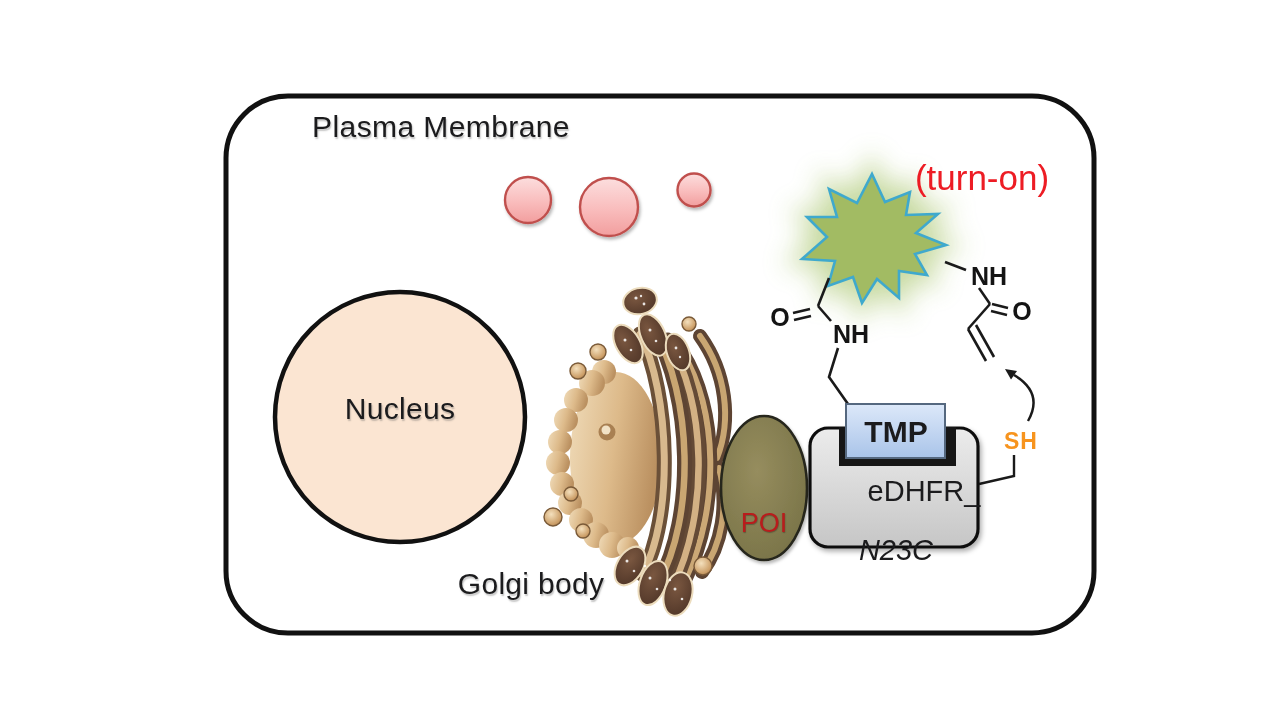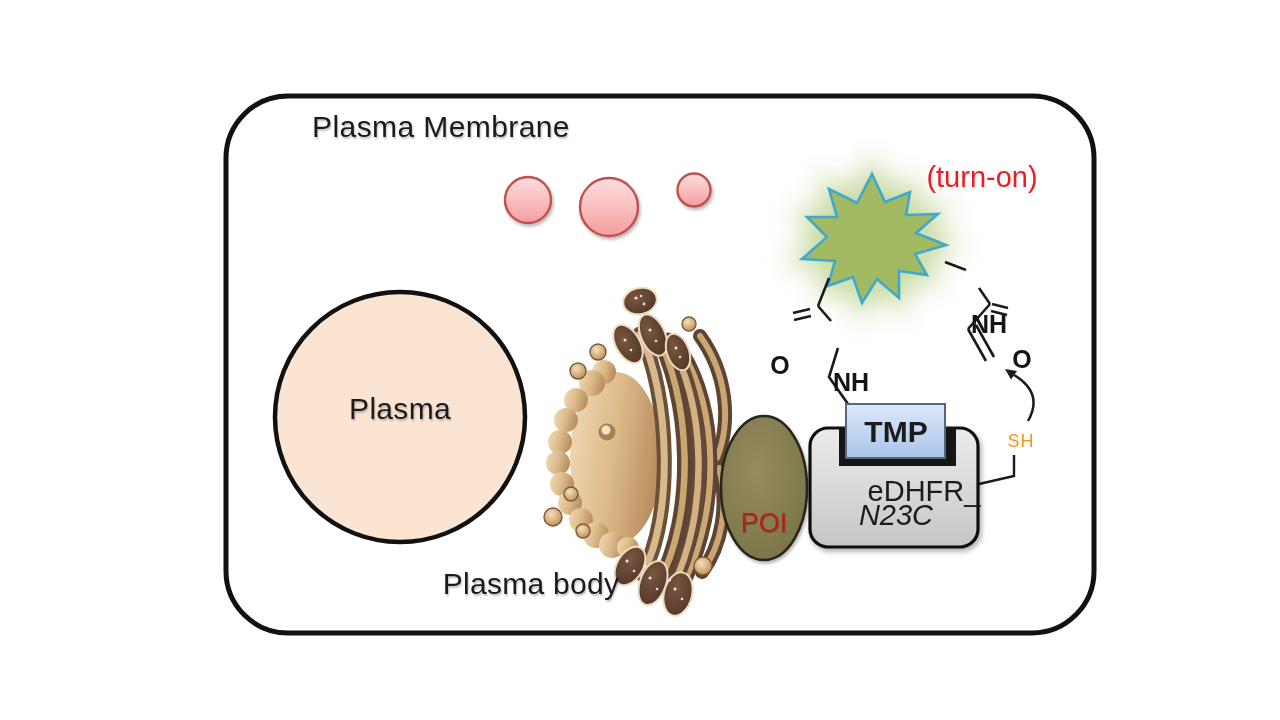--- a/index.html
+++ b/index.html
@@ -11,23 +11,23 @@
   .lbl{
     position:absolute;transform:translate(-50%,-50%);
     white-space:nowrap;color:#1b1b1d;line-height:1;
     text-shadow:1px 1.5px 1.5px rgba(90,90,90,0.35);
   }
   .lbl-title{font-size:30px;letter-spacing:0.4px;}
   .lbl-organelle{font-size:30px;letter-spacing:0.3px;}
   .lbl-box{font-size:29px;text-shadow:none;}
   .lbl-tmp{font-size:30px;text-shadow:none;font-weight:bold;}
   .lbl-italic{font-style:italic;}
-  .lbl-chem{font-size:25px;font-weight:700;text-shadow:none;color:#141414;margin-top:48px;}
-  .lbl-turnon{font-size:29px;color:#ED1C24;text-shadow:none;}
-  .lbl-sh{font-size:18px;font-weight:400;color:#F7941E;letter-spacing:1px;text-shadow:none;}
+  .lbl-chem{font-size:25px;font-weight:700;text-shadow:none;color:#141414;}
+  .lbl-turnon{font-size:35px;color:#ED1C24;text-shadow:none;}
+  .lbl-sh{font-size:23px;font-weight:700;color:#F7941E;letter-spacing:1px;text-shadow:none;}
   .lbl-poi{font-size:27px;color:#b91c1c;text-shadow:0.5px 1px 1px rgba(60,60,40,0.5);margin-top:34px;}
 </style>
 </head>
 <body>
 
 <div id="stage">
 
 <svg width="1280" height="720" viewBox="0 0 1280 720">
   <defs>
     <linearGradient id="pinkGrad" x1="0" y1="0" x2="0" y2="1">
@@ -193,26 +193,26 @@
   <ellipse cx="764" cy="488" rx="43" ry="72" fill="url(#poiGrad)" stroke="#26261c" stroke-width="2.6" filter="url(#tinyShadow)"></ellipse>
 
   <g filter="url(#softShadow)">
     <rect x="810" y="428" width="168" height="119" rx="18" ry="18" fill="url(#edhfrGrad)" stroke="#111111" stroke-width="3.2"></rect>
     <rect x="839" y="427" width="117" height="39" fill="#121212"></rect>
   </g>
   <rect x="846" y="404" width="99" height="54" fill="url(#tmpGrad)" stroke="#55687f" stroke-width="2"></rect>
 </svg>
 
 <div class="lbl lbl-title" style="left:441px;top:127px;">Plasma Membrane</div>
-<div class="lbl lbl-organelle" style="left:400px;top:409px;">Plasma</div>
-<div class="lbl lbl-organelle" style="left:531px;top:584px;">Plasma body</div>
+<div class="lbl lbl-organelle" style="left:400px;top:409px;">Nucleus</div>
+<div class="lbl lbl-organelle" style="left:531px;top:584px;">Golgi body</div>
 <div class="lbl lbl-poi" style="left:764px;top:489px;">POI</div>
 <div class="lbl lbl-tmp" style="left:896px;top:432px;">TMP</div>
 <div class="lbl lbl-box" style="left:897px;top:491px;margin-left:27px;">eDHFR_</div>
-<div class="lbl lbl-box lbl-italic" style="left:896px;top:515px;">N23C</div>
+<div class="lbl lbl-box lbl-italic" style="left:896px;top:550px;">N23C</div>
 <div class="lbl lbl-sh" style="left:1021px;top:441px;">SH</div>
 <div class="lbl lbl-turnon" style="left:982px;top:177px;">(turn-on)</div>
 
 <div class="lbl lbl-chem" style="left:780px;top:317px;">O</div>
 <div class="lbl lbl-chem" style="left:851px;top:334px;">NH</div>
 <div class="lbl lbl-chem" style="left:989px;top:276px;">NH</div>
 <div class="lbl lbl-chem" style="left:1022px;top:311px;">O</div>
 
 </div>
 

